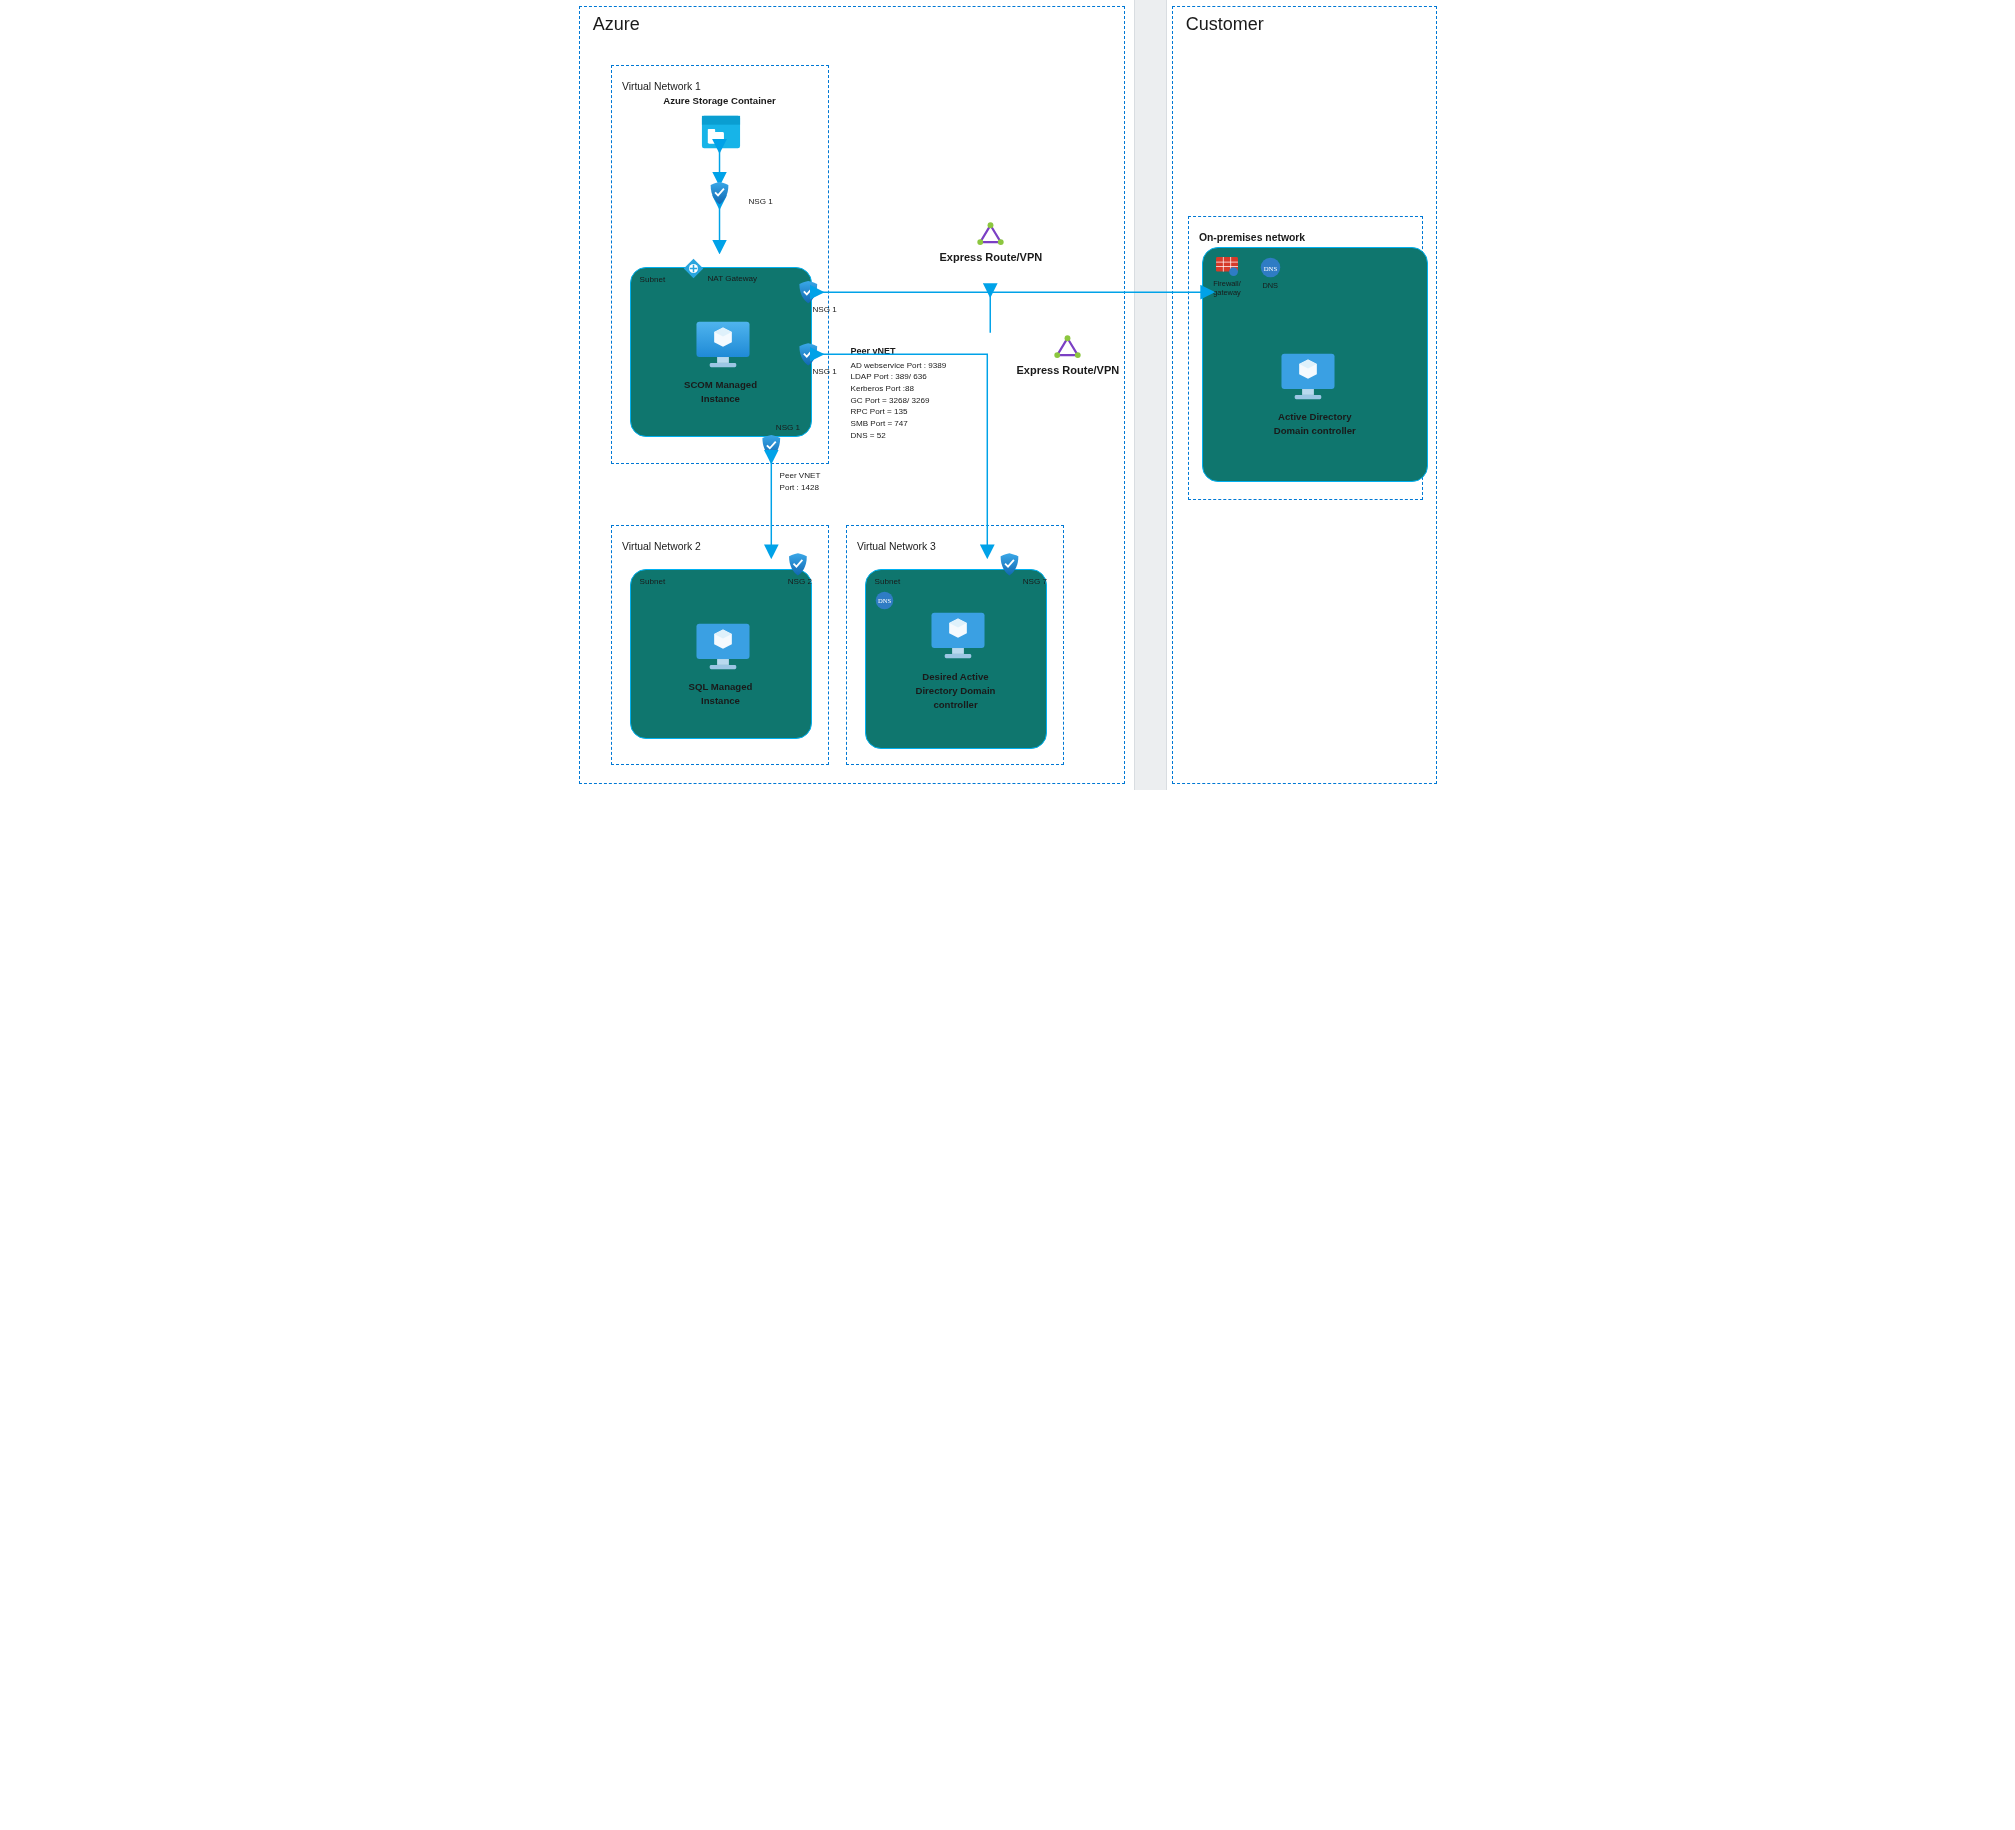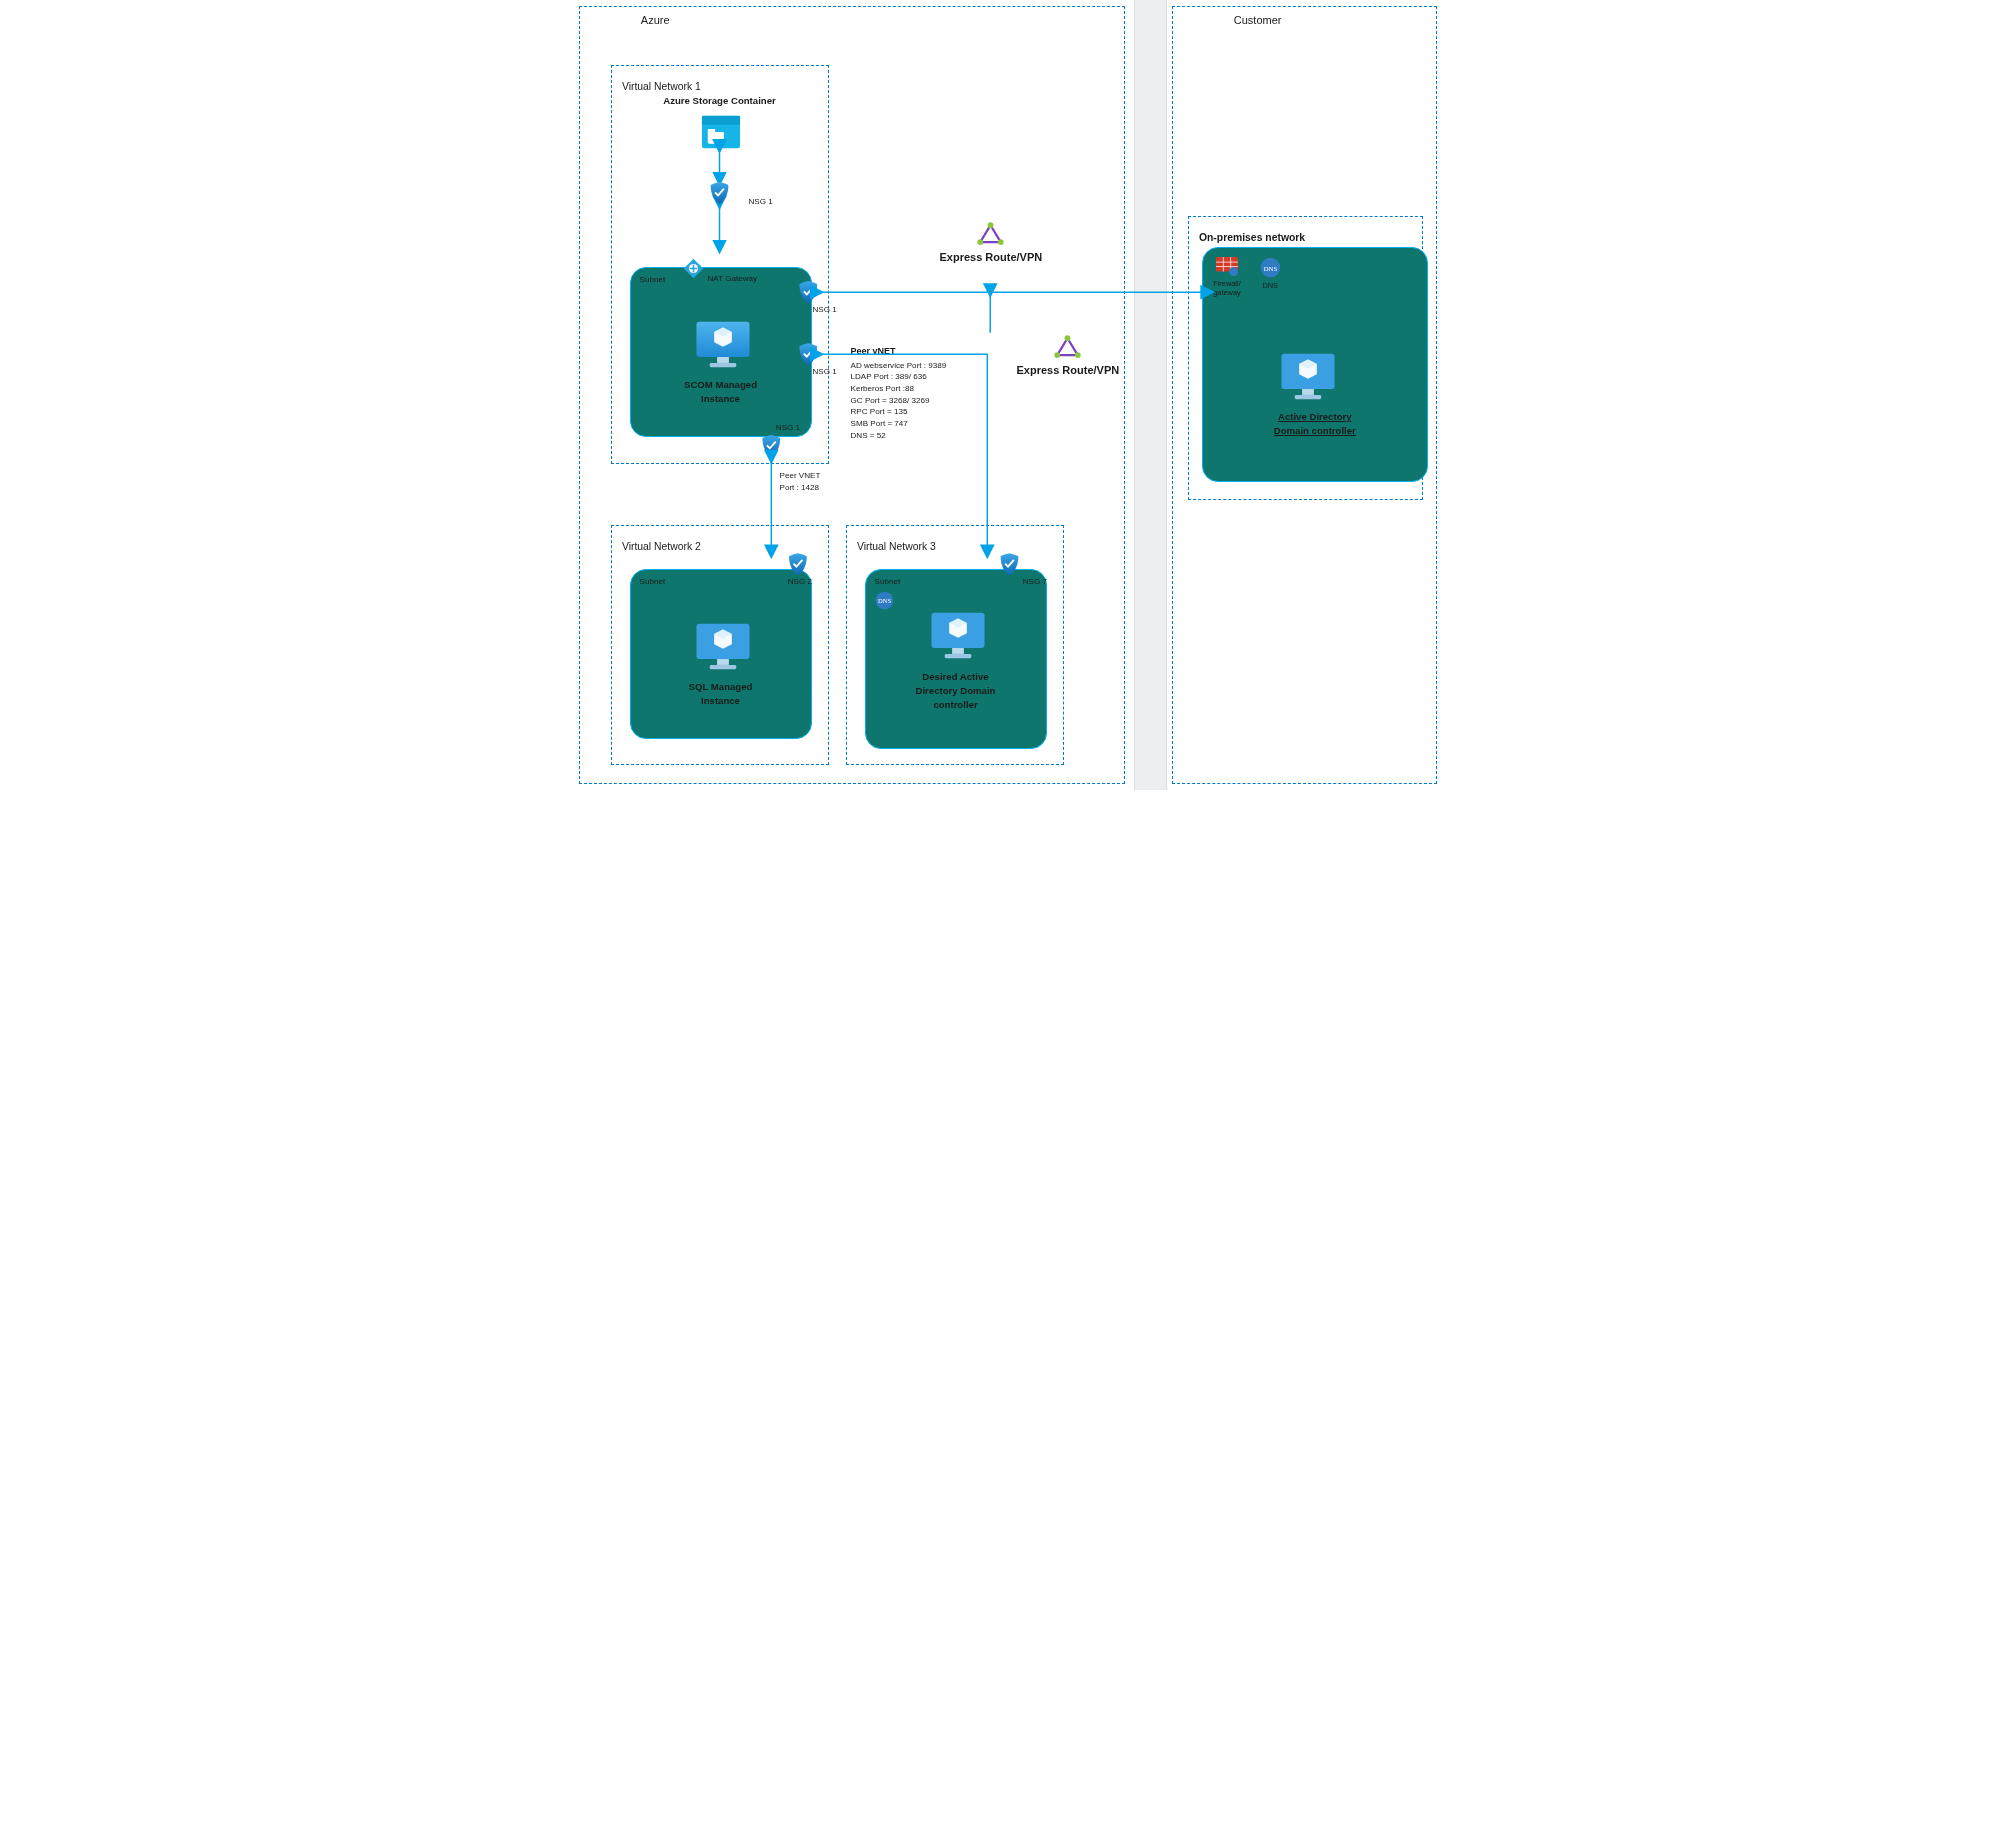--- a/index.html
+++ b/index.html
@@ -4,21 +4,21 @@
 <style>
   :root{
     --blue:#0078d4;
     --lightblue:#00b0f0;
     --dash:#0078d4;
     --text:#1a1a1a;
   }
   html,body{margin:0;padding:0;background:#fff;font-family:"Segoe UI",Arial,sans-serif;color:var(--text);}
   .canvas{position:relative;width:870px;height:790px;margin:0 auto;}
   .region{position:absolute;border:1.1px dashed var(--dash);box-sizing:border-box;background:#fff;}
-  .region>.title{position:absolute;top:7.4px;left:13.3px;font-size:11px;font-weight:400;margin-left:48px;}
+  .region>.title{position:absolute;top:7.4px;left:13.3px;font-size:18px;font-weight:400;}
   .vnet{position:absolute;border:1.1px dashed var(--dash);box-sizing:border-box;}
   .vnet>.title{position:absolute;top:7.4px;left:10.4px;font-size:10.4px;margin-top:8px;}
   .subnet{position:absolute;border:1.5px solid var(--lightblue);border-radius:16px;box-sizing:border-box;background:#0f766e;}
   .subnet>.label{position:absolute;top:7.4px;left:9px;font-size:8.1px;}
   .caption{font-size:9.6px;font-weight:600;text-align:center;}
   .caption.small{font-size:11px;}
   .subtext{font-size:7.4px;text-align:center;}
   .glyph{display:block;margin:0 auto;}
   .sep{position:absolute;top:0;bottom:0;width:31px;background:#eceef0;border-left:0.7px solid #d9dde1;border-right:0.7px solid #d9dde1;}
   .floating-label{position:absolute;font-size:8.1px;white-space:nowrap;}
@@ -162,21 +162,21 @@
         <svg style="position:absolute;left:77px;top:104px;" width="56" height="49" viewBox="0 0 76 66">
           <rect x="2" y="2" width="72" height="48" rx="4" fill="#3aa0e3"></rect>
           <rect x="30" y="50" width="16" height="8" fill="#b9d9ef"></rect>
           <rect x="20" y="58" width="36" height="6" rx="2" fill="#9cc6e4"></rect>
           <g transform="translate(26,10)" fill="#fff">
             <path d="M12 0 L24 6 L24 20 L12 26 L0 20 L0 6 Z" opacity=".95"></path>
             <path d="M12 0 L24 6 L12 12 L0 6 Z" fill="#dff1fb"></path>
           </g>
         </svg>
         <div style="position:absolute;left:0;right:0;top:161px;text-align:center;">
-          <span class="caption" style="white-space:pre;text-decoration:underline;">Active Directory
+          <span class="caption" style="white-space:pre;">Active Directory
 Domain controller</span>
         </div>
       </div>
     </div>
   </div>
 
   <div style="position:absolute;left:367px;top:223px;text-align:center;">
     <svg width="25" height="22" viewBox="0 0 34 30">
         <polygon points="17,3 31,26 3,26" fill="none" stroke="#7b3fc4" stroke-width="3"></polygon>
         <circle cx="17" cy="3" r="4" fill="#8cc63f"></circle>

